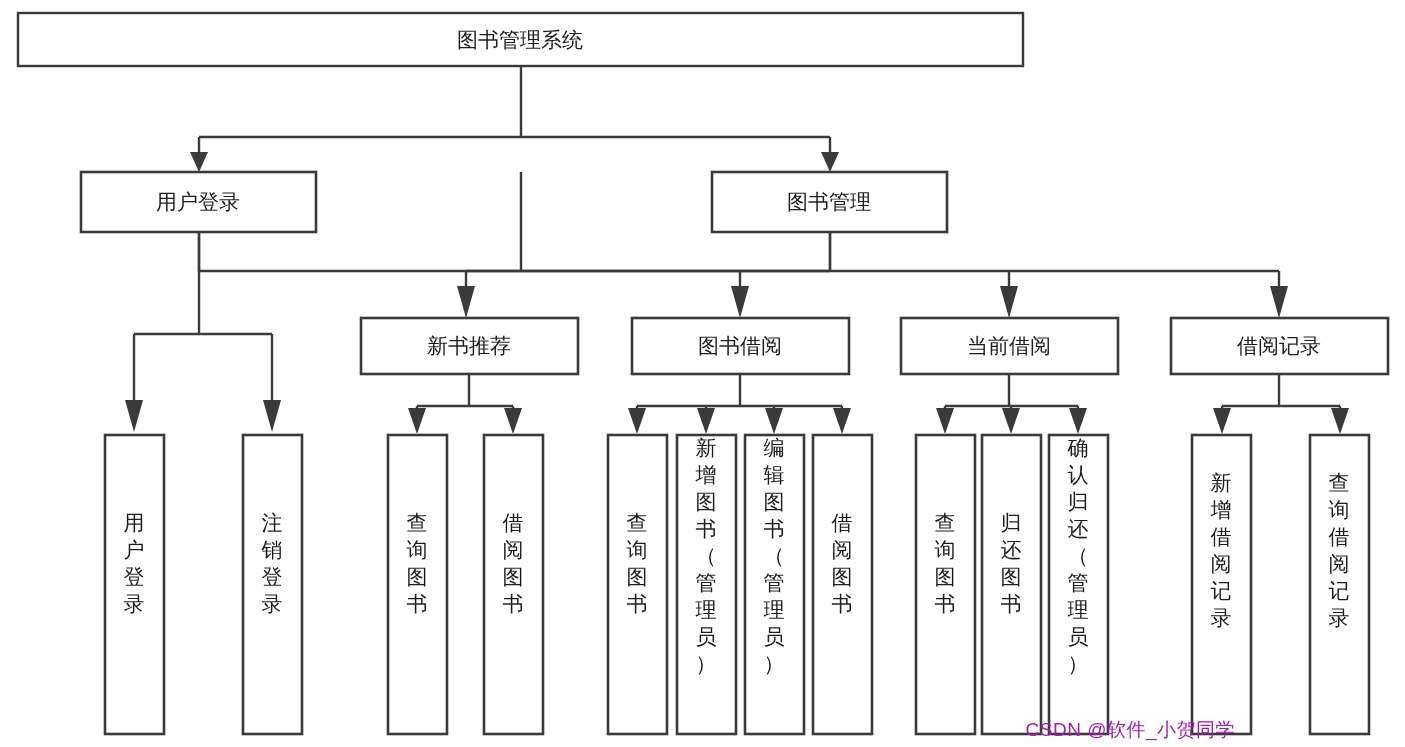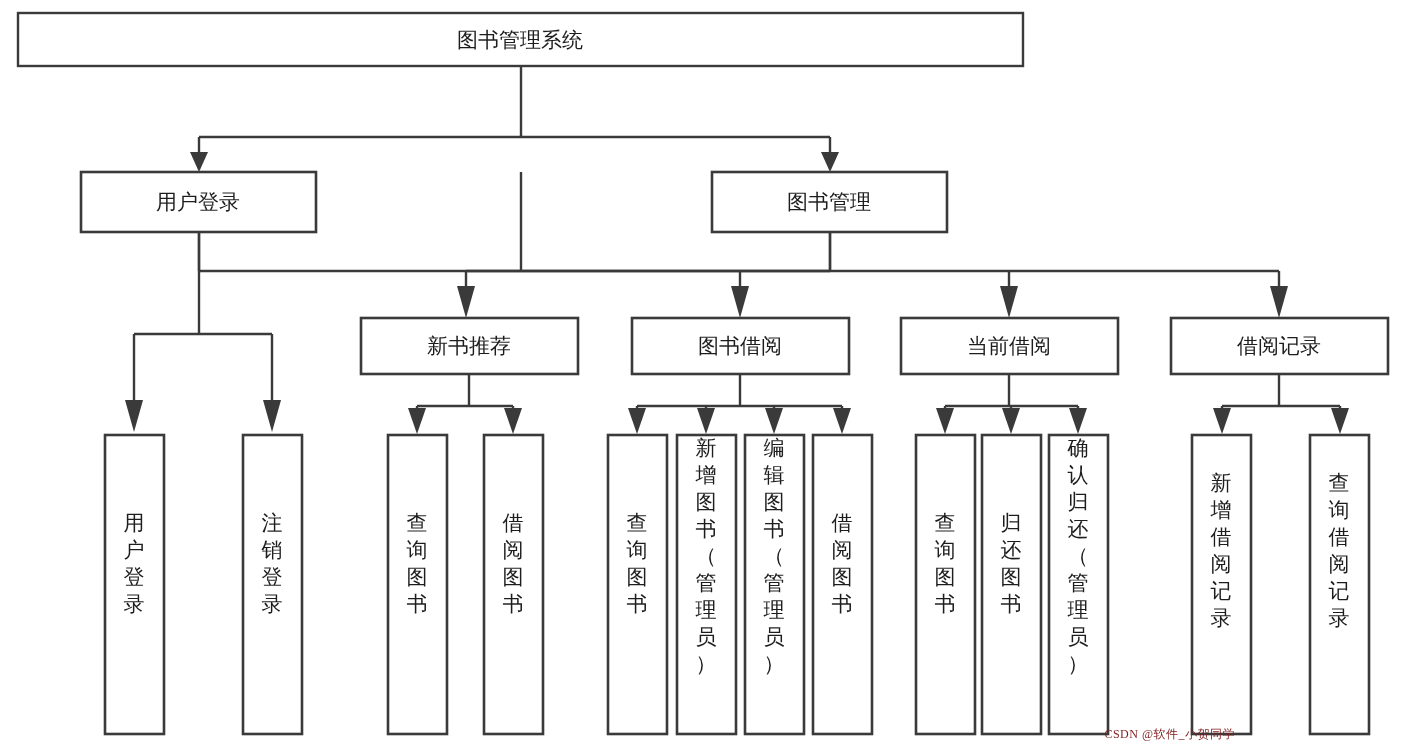--- a/index.html
+++ b/index.html
@@ -60,23 +60,23 @@
   .vert-label {
     fill: #1d1d1d;
     font-family: "Liberation Sans", "DejaVu Sans", sans-serif;
     font-size: 21px;
     text-anchor: middle;
   }
   .watermark {
     position: absolute;
     right: 8px;
     bottom: 4px;
-    font-family: Liberation Serif, serif;
-    font-size: 12px;
-    color: #7f1d1d;
+    font-family: Liberation Sans, sans-serif;
+    font-size: 19px;
+    color: #a21caf;
     letter-spacing: 0.5px;
     white-space: nowrap;
     user-select: none;
   }
 </style>
 </head>
 <body>
 
 <div id="diagram-root">
 

